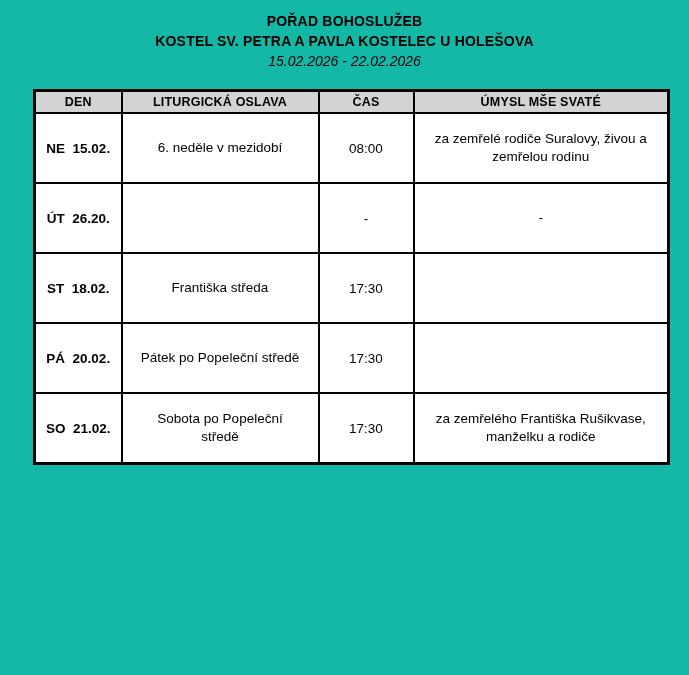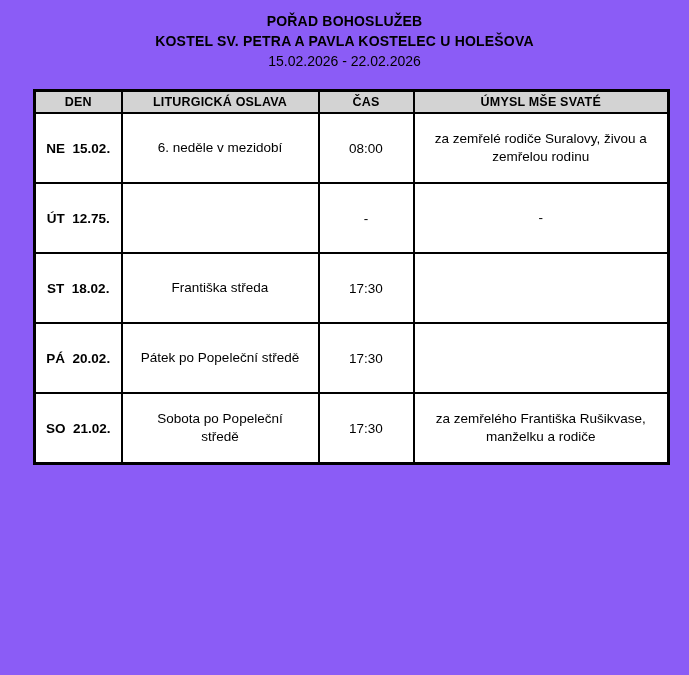--- a/index.html
+++ b/index.html
@@ -5,37 +5,38 @@
   html, body {
     margin: 0;
     padding: 0;
     background: #ffffff;
     font-family: "Liberation Sans", sans-serif;
     color: #000000;
   }
   .page {
     width: 689px;
     height: 675px;
-    background: #8b5cf6;
+    background: #14b8a6;
     overflow: hidden;
   }
   .titles {
     text-align: center;
     padding-top: 11px;
   }
   .title-main, .title-sub {
     font-size: 14px;
     font-weight: bold;
     line-height: 20px;
     letter-spacing: 0.2px;
   }
   .title-dates {
     font-size: 14px;
     font-weight: normal;
     line-height: 20px;
+    font-style: italic;
   }
   table.schedule {
     border-collapse: collapse;
     table-layout: fixed;
     width: 634px;
     margin: 18px 0 10px 33px;
     border: 3px solid #000000;
   }
   table.schedule th,
   table.schedule td {
@@ -104,21 +105,21 @@
     </thead>
     <tbody>
       <tr>
         <td class="den-cell">NE  15.02.</td>
         <td class="oslava-cell">6. neděle v mezidobí</td>
         <td class="cas-cell">08:00</td>
         <td class="umysl-cell">za zemřelé rodiče Suralovy, živou a
 zemřelou rodinu</td>
       </tr>
       <tr>
-        <td class="den-cell">ÚT  12.75.</td>
+        <td class="den-cell">ÚT  26.20.</td>
         <td class="oslava-cell"></td>
         <td class="cas-cell">-</td>
         <td class="umysl-cell">-</td>
       </tr>
       <tr>
         <td class="den-cell">ST  18.02.</td>
         <td class="oslava-cell">Františka středa</td>
         <td class="cas-cell">17:30</td>
         <td class="umysl-cell"></td>
       </tr>

